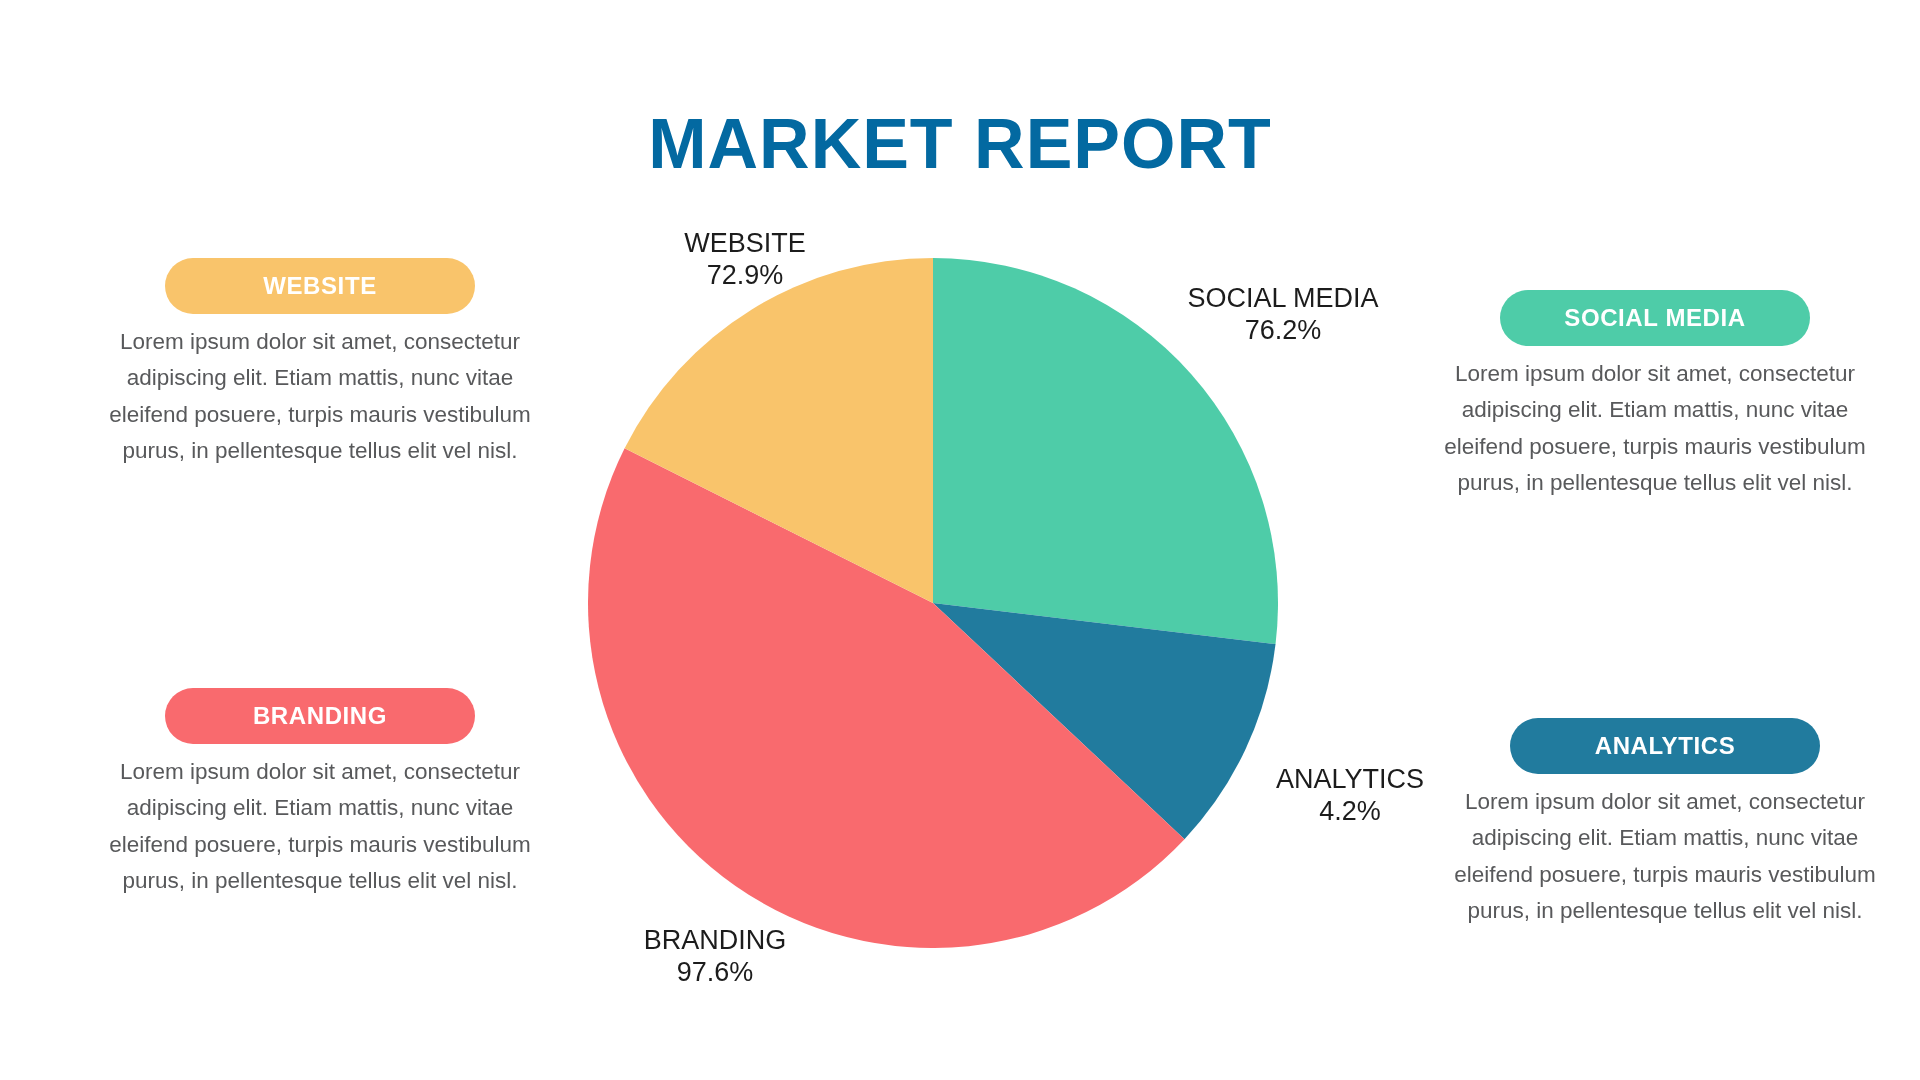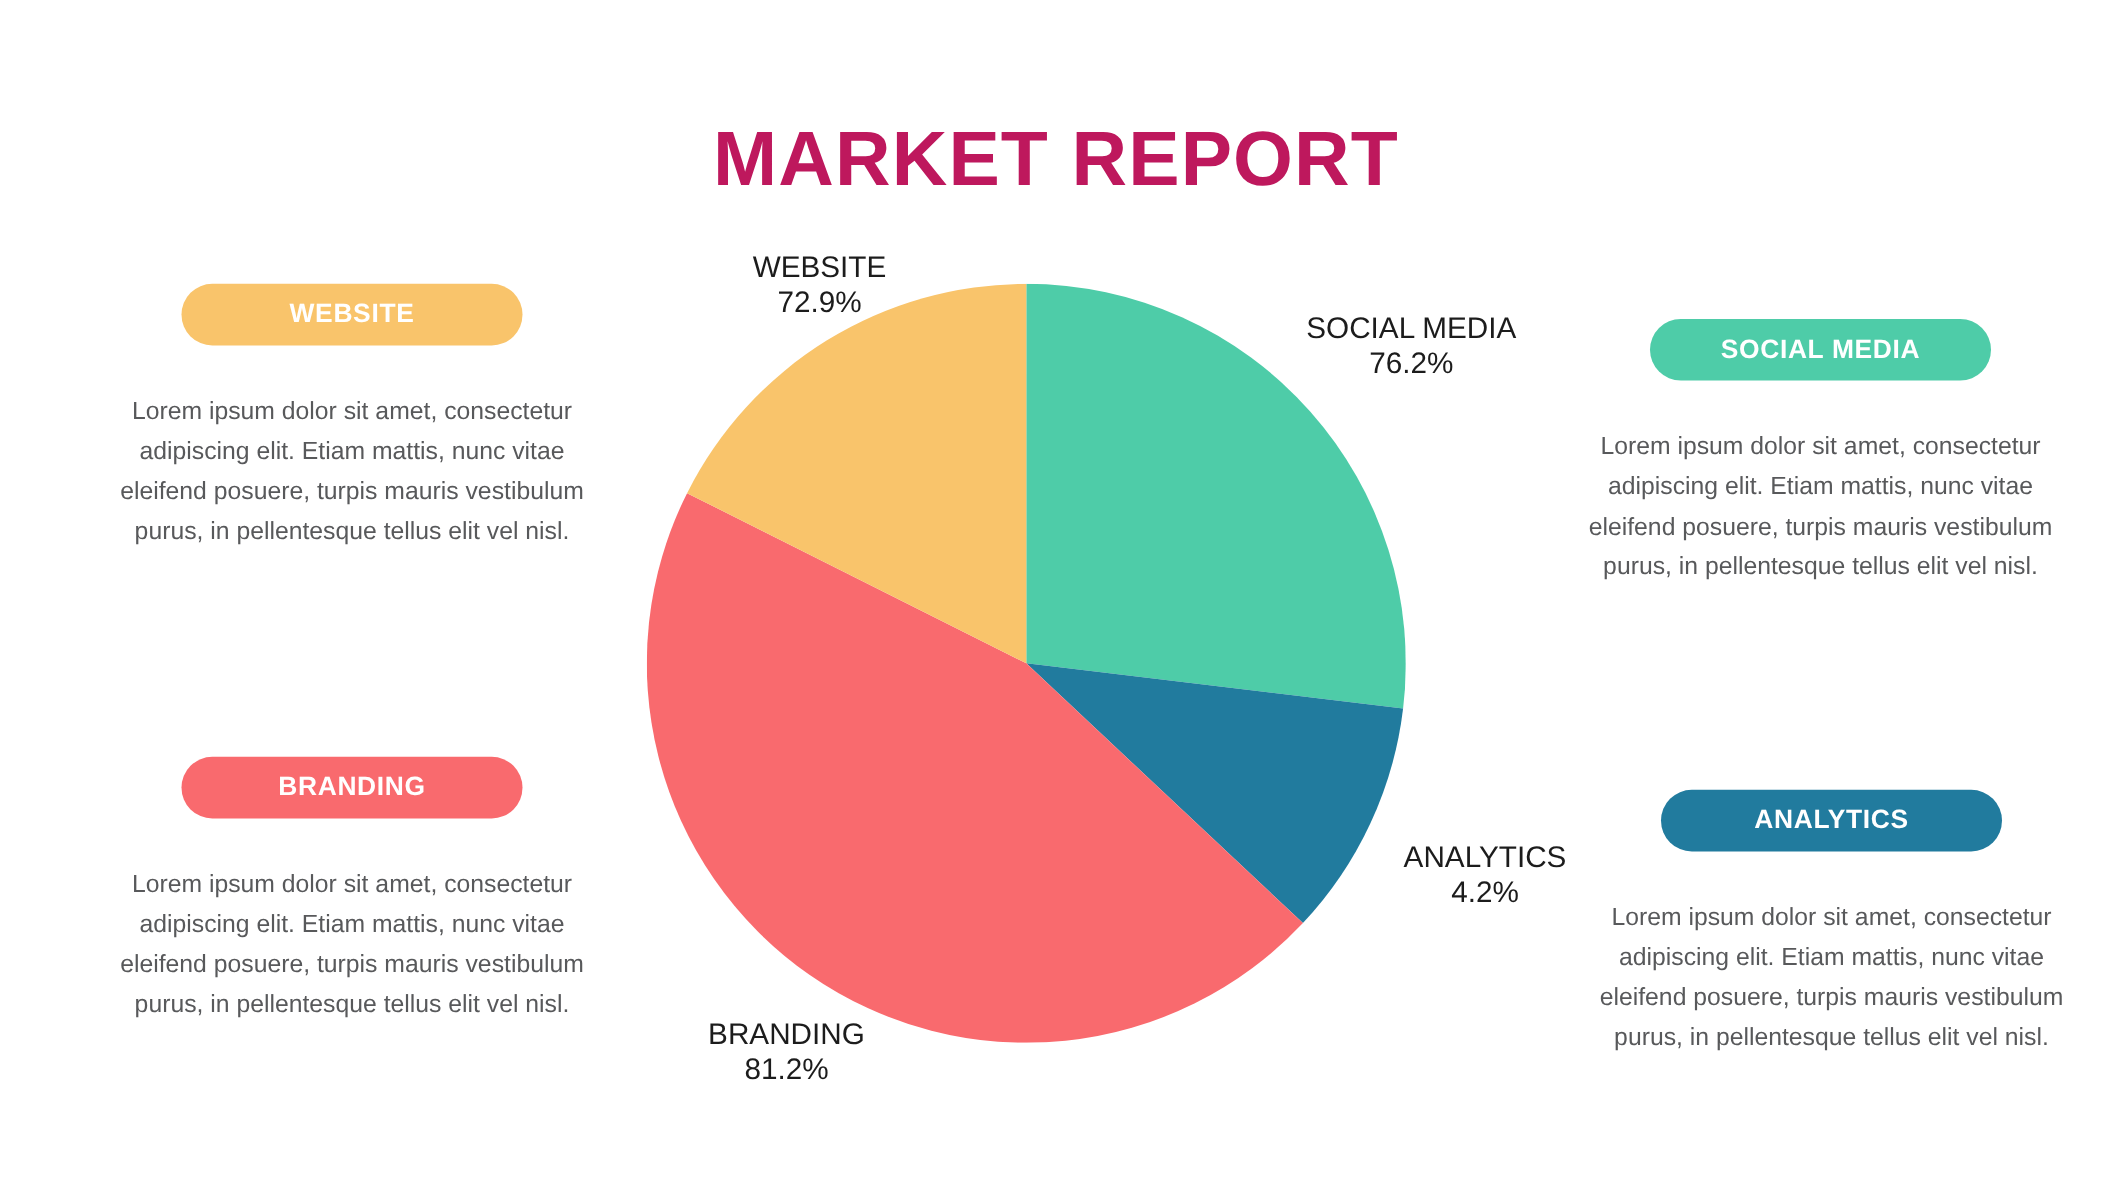--- a/index.html
+++ b/index.html
@@ -22,21 +22,21 @@
   
   #report-title {
     position: absolute;
     top: 108px;
     left: 0;
     width: 1920px;
     text-align: center;
     font-size: 70px;
     font-weight: 700;
     letter-spacing: 1px;
-    color: #be185d;
+    color: #0369a1;
     line-height: 1.05;
     white-space: nowrap;
   }
 
   
   #pie-chart-wrap {
     position: absolute;
     left: 588px;
     top: 258px;
     width: 690px;
@@ -73,21 +73,21 @@
     color: #ffffff;
     font-size: 24px;
     font-weight: 700;
     letter-spacing: 0.6px;
     line-height: 56px;
     text-align: center;
     white-space: nowrap;
   }
 
   .body-text {
-    margin-top: 42px;
+    margin-top: 10px;
     text-align: center;
     font-size: 22.5px;
     line-height: 1.62;
     color: #58595b;
   }
 
   #block-website   { left: 105px;  top: 258px; }
   #block-branding  { left: 105px;  top: 688px; }
   #block-social    { left: 1440px; top: 290px; }
   #block-analytics { left: 1450px; top: 718px; }
@@ -120,21 +120,21 @@
     <span class="cl-value">76.2%</span>
   </div>
 
   <div class="pie-callout" id="callout-analytics">
     <span class="cl-name">ANALYTICS</span>
     <span class="cl-value">4.2%</span>
   </div>
 
   <div class="pie-callout" id="callout-branding">
     <span class="cl-name">BRANDING</span>
-    <span class="cl-value">81.2%</span>
+    <span class="cl-value">97.6%</span>
   </div>
 
   <div class="info-block" id="block-website">
     <div class="pill" style="background-color: rgb(249, 196, 107);">WEBSITE</div>
     <p class="body-text">Lorem ipsum dolor sit amet, consectetur adipiscing elit. Etiam mattis, nunc vitae eleifend posuere, turpis mauris vestibulum purus, in pellentesque tellus elit vel nisl.</p>
   </div>
 
   <div class="info-block" id="block-branding">
     <div class="pill" style="background-color: rgb(249, 106, 110);">BRANDING</div>
     <p class="body-text">Lorem ipsum dolor sit amet, consectetur adipiscing elit. Etiam mattis, nunc vitae eleifend posuere, turpis mauris vestibulum purus, in pellentesque tellus elit vel nisl.</p>

